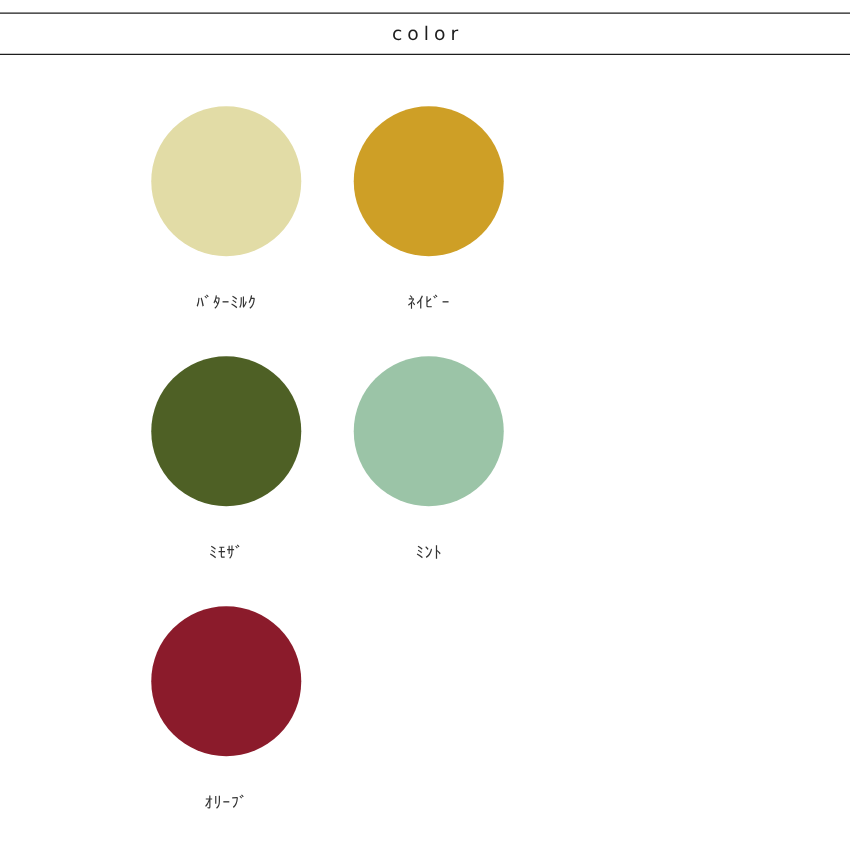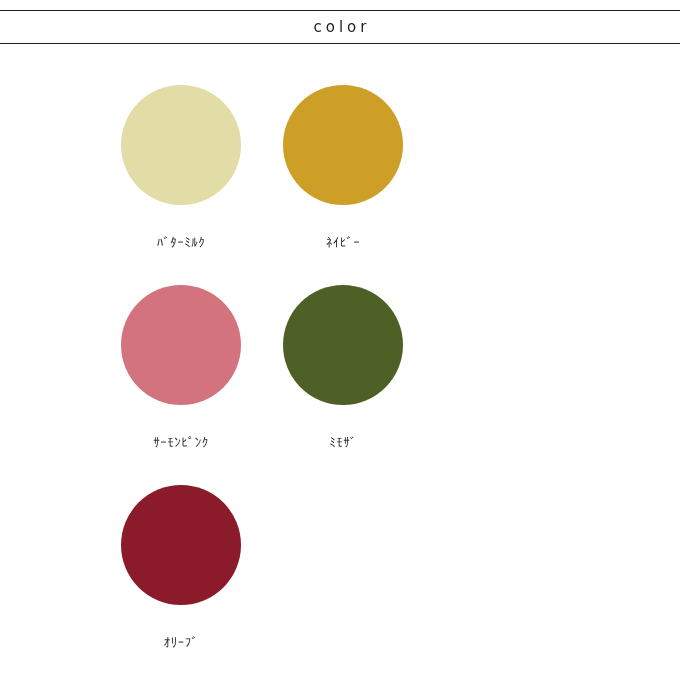--- a/index.html
+++ b/index.html
@@ -103,26 +103,26 @@
           <div class="swatch" style="background: rgb(226, 220, 166);"></div>
           <div class="swatch-label">ﾊﾞﾀｰﾐﾙｸ</div>
         </div>
         <div class="cell">
           <div class="swatch" style="background: rgb(206, 159, 38);"></div>
           <div class="swatch-label">ﾈｲﾋﾞｰ</div>
         </div>
       </div>
       <div class="row">
         <div class="cell">
-          <div class="swatch" style="background: rgb(211, 115, 126);"></div>
-          <div class="swatch-label">ｻｰﾓﾝﾋﾟﾝｸ</div>
+          <div class="swatch" style="background: rgb(78, 96, 37);"></div>
+          <div class="swatch-label">ﾐﾓｻﾞ</div>
         </div>
         <div class="cell">
-          <div class="swatch" style="background: rgb(78, 96, 37);"></div>
-          <div class="swatch-label">ﾐﾓｻﾞ</div>
+          <div class="swatch" style="background: rgb(155, 196, 167);"></div>
+          <div class="swatch-label">ﾐﾝﾄ</div>
         </div>
       </div>
       <div class="row">
         <div class="cell">
           <div class="swatch" style="background: rgb(139, 27, 43);"></div>
           <div class="swatch-label">ｵﾘｰﾌﾞ</div>
         </div>
         <div class="cell empty"></div>
         <div class="cell empty"></div>
       </div>

